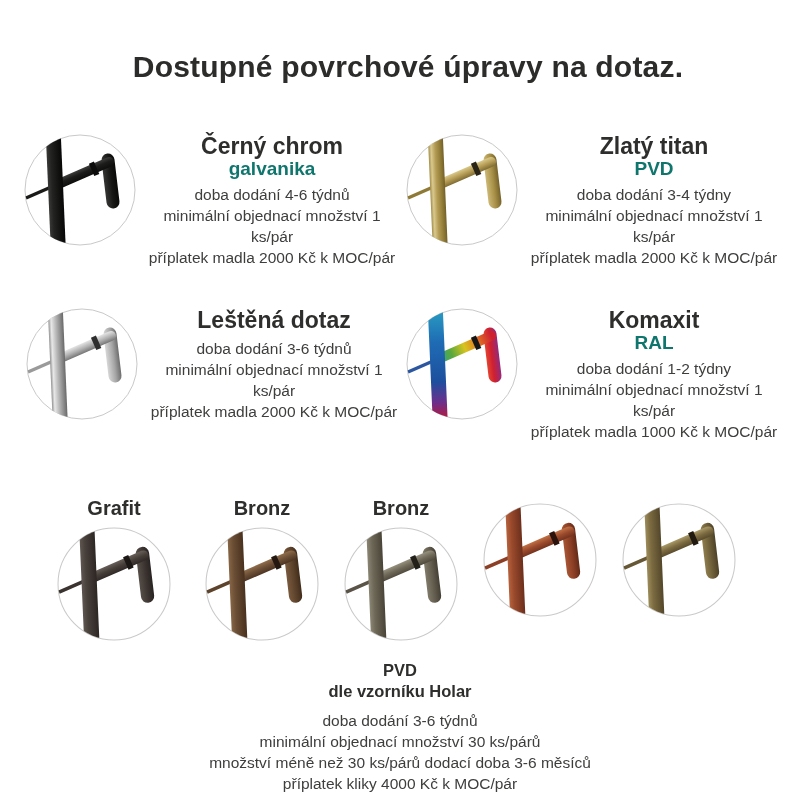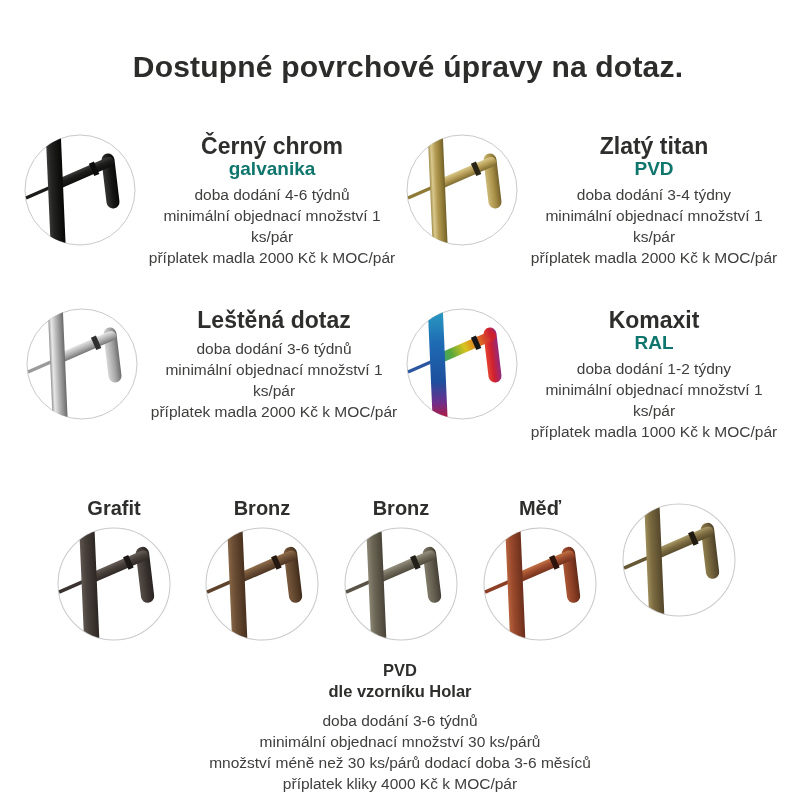--- a/index.html
+++ b/index.html
@@ -378,21 +378,20 @@
             <line x1="2" y1="64" x2="34" y2="50" stroke="url(#g6ext)" stroke-width="3.5"></line>
             <line x1="84" y1="26" x2="89" y2="68" stroke="url(#g6post)" stroke-width="13" stroke-linecap="round"></line>
             <line x1="30" y1="52" x2="85" y2="28" stroke="url(#g6bar)" stroke-width="10" stroke-linecap="round"></line>
             <line x1="67.4" y1="28.6" x2="72.8" y2="41" stroke="url(#g6collar)" stroke-width="5.5"></line>
             <line x1="29" y1="-6" x2="34" y2="108" stroke="url(#g6tube)" stroke-width="15" stroke-linecap="round"></line>
           </g>
         </svg>
       </div>
   </div>
   <div class="swatch s3">
-    <div class="swatch-label">Měď</div>
     <div class="circle">
         <svg viewBox="0 0 112 112">
           <defs>
             <clipPath id="clip7">
               <circle cx="56" cy="56" r="55"></circle>
             </clipPath>
             <linearGradient id="g7ext" gradientUnits="userSpaceOnUse" x1="2" y1="64" x2="34" y2="50">
               <stop offset="0" stop-color="#8d3f26"></stop>
               <stop offset="1" stop-color="#8d3f26"></stop>
             </linearGradient>

